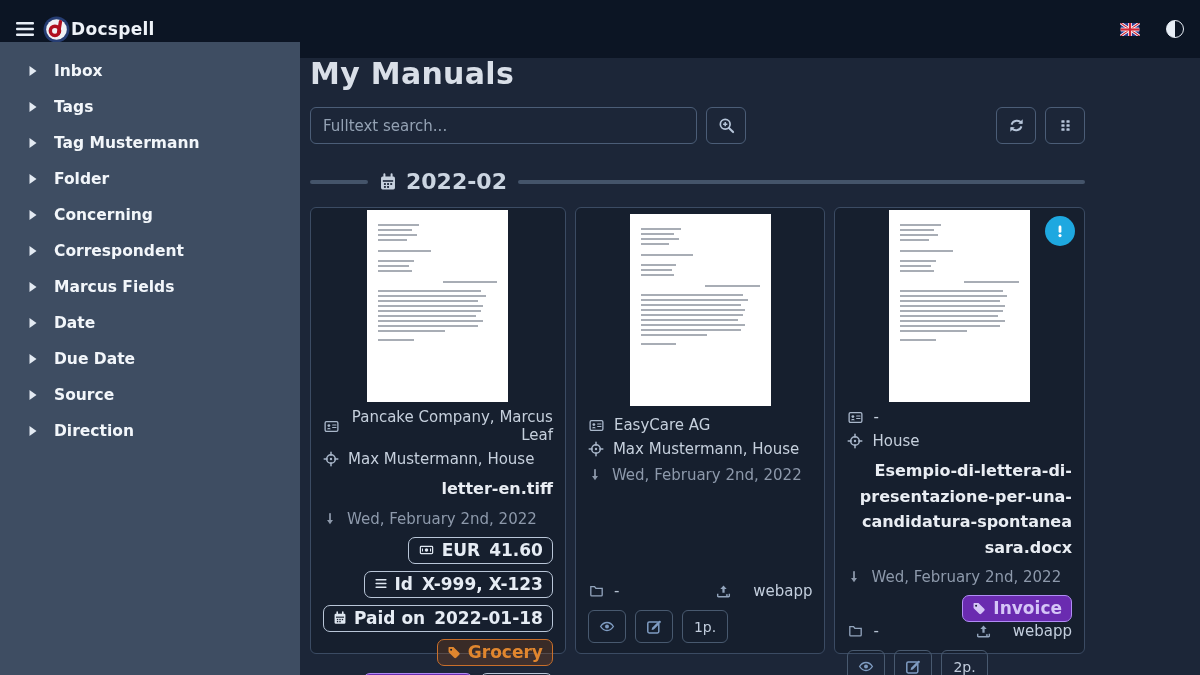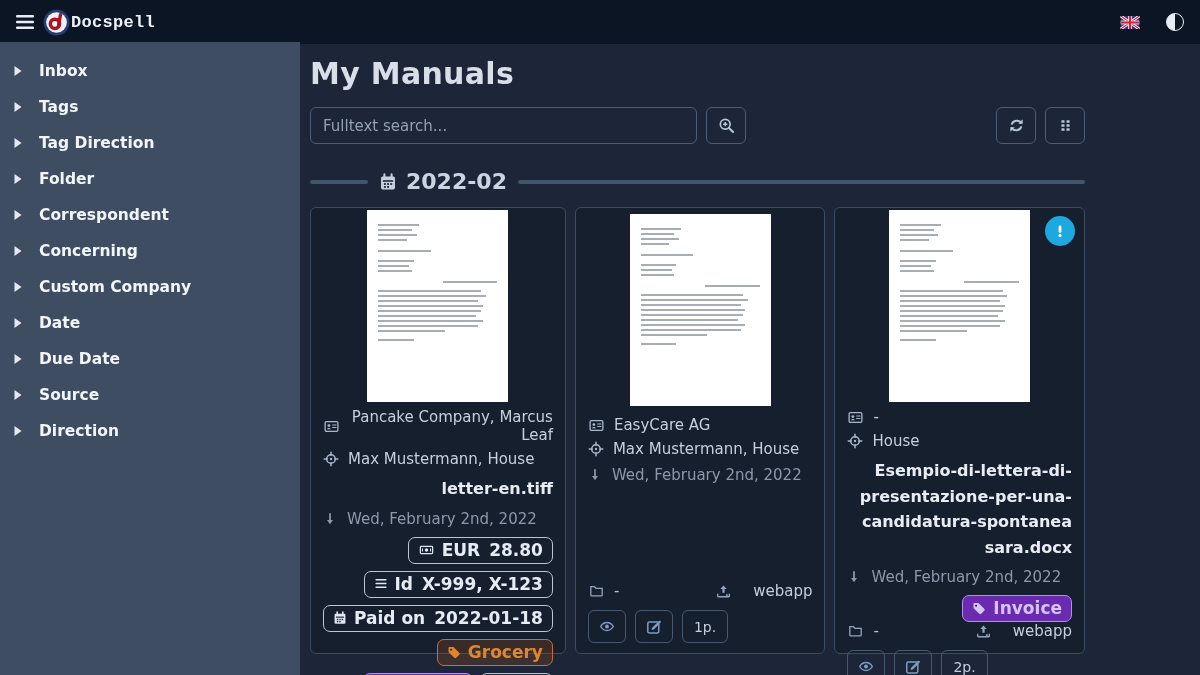--- a/index.html
+++ b/index.html
@@ -2,33 +2,33 @@
 <html><head>
 <meta charset="utf-8">
 <style>
   * { margin:0; padding:0; box-sizing:border-box; }
   html,body { width:1200px; height:675px; overflow:hidden; }
   body { font-family:"DejaVu Sans","Liberation Sans",sans-serif; background:#1c2638; color:#cdd7e3; }
   .icn { display:inline-flex; align-items:center; justify-content:center; line-height:0; }
   .icn svg { display:block; }
 
   
-  .topbar { position:absolute; top:0; left:0; width:1200px; height:44px; background:#0c1524;
-            display:flex; align-items:center; padding:0 16px; gap:1px;font-family:Liberation Mono, monospace; }
+  .topbar { position:absolute; top:0; left:0; width:1200px; height:58px; background:#0c1524;
+            display:flex; align-items:center; padding:0 16px; gap:1px; }
   .hamburger { color:#e8eef6; cursor:pointer; }
   .logo { width:27px; height:27px; margin-left:8px; }
   .brand { font-weight:bold; font-size:17px; color:#eef2f8; letter-spacing:.3px; }
   .topbar-right { margin-left:auto; display:flex; align-items:center; gap:26px; }
   .flag { width:20px; height:13px; cursor:pointer; }
   .theme-toggle { width:18px; height:18px; border-radius:50%; border:1.5px solid #e8eef6;
                   background:linear-gradient(to right,#e8eef6 50%,#0c1524 50%); cursor:pointer; }
 
   
   .sidebar { position:absolute; top:42px; left:0; width:300px; height:633px; background:#3e4d62; padding-top:10px; }
-  .side-item { display:flex; align-items:center; gap:16px; padding:8px 13px; margin:2px 0;
+  .side-item { display:flex; align-items:center; gap:16px; padding:8px 28px; margin:2px 0;
                color:#f2f6fa; font-weight:bold; font-size:15.5px; cursor:pointer; }
   .side-item .icn { color:#e3eaf2; width:10px; }
 
   
   .main { position:absolute; top:42px; left:300px; width:793px; height:633px; padding:14px 8px 0 10px; }
   h1.page-title { font-size:30px; font-weight:bold; color:#d9dfe8; letter-spacing:.3px; }
 
   .search-row { display:flex; align-items:center; margin-top:16px; }
   .search-input { width:387px; height:37px; background:transparent; border:1px solid #4b5d77; border-radius:6px;
                   color:#cfd8e3; font-size:15px; padding:4px 12px; font-family:inherit; outline:none; }
@@ -137,53 +137,53 @@
         </svg>
       </span>
       <span>Tags</span>
     </div>
     <div class="side-item">
       <span class="icn">
         <svg width="10" height="12" viewBox="0 0 10 12">
           <path d="M1.5 1l7 5-7 5z" fill="currentColor"></path>
         </svg>
       </span>
-      <span>Tag Direction</span>
+      <span>Tag Mustermann</span>
     </div>
     <div class="side-item">
       <span class="icn">
         <svg width="10" height="12" viewBox="0 0 10 12">
           <path d="M1.5 1l7 5-7 5z" fill="currentColor"></path>
         </svg>
       </span>
       <span>Folder</span>
     </div>
     <div class="side-item">
       <span class="icn">
         <svg width="10" height="12" viewBox="0 0 10 12">
           <path d="M1.5 1l7 5-7 5z" fill="currentColor"></path>
         </svg>
       </span>
+      <span>Concerning</span>
+    </div>
+    <div class="side-item">
+      <span class="icn">
+        <svg width="10" height="12" viewBox="0 0 10 12">
+          <path d="M1.5 1l7 5-7 5z" fill="currentColor"></path>
+        </svg>
+      </span>
       <span>Correspondent</span>
     </div>
     <div class="side-item">
       <span class="icn">
         <svg width="10" height="12" viewBox="0 0 10 12">
           <path d="M1.5 1l7 5-7 5z" fill="currentColor"></path>
         </svg>
       </span>
-      <span>Concerning</span>
-    </div>
-    <div class="side-item">
-      <span class="icn">
-        <svg width="10" height="12" viewBox="0 0 10 12">
-          <path d="M1.5 1l7 5-7 5z" fill="currentColor"></path>
-        </svg>
-      </span>
-      <span>Custom Company</span>
+      <span>Marcus Fields</span>
     </div>
     <div class="side-item">
       <span class="icn">
         <svg width="10" height="12" viewBox="0 0 10 12">
           <path d="M1.5 1l7 5-7 5z" fill="currentColor"></path>
         </svg>
       </span>
       <span>Date</span>
     </div>
     <div class="side-item">
@@ -339,21 +339,21 @@
     <div class="badges">
           <span class="badge">
             <span class="icn">
               <svg width="17" height="14" viewBox="0 0 16 16">
                 <rect x="1" y="3.8" width="14" height="8.4" rx="1" fill="none" stroke="currentColor" stroke-width="1.4"></rect>
                 <circle cx="8" cy="8" r="2" fill="currentColor"></circle>
                 <path d="M3.4 6.4v3.2M12.6 6.4v3.2" stroke="currentColor" stroke-width="1.2"></path>
               </svg>
             </span>
             <span>EUR</span>
-            <span class="b-val">28.80</span>
+            <span class="b-val">41.60</span>
           </span>
           <span class="badge">
             <span class="icn">
               <svg width="14" height="13" viewBox="0 0 16 16">
                 <path d="M2 3.5h12M2 8h12M2 12.5h12" stroke="currentColor" stroke-width="1.8" stroke-linecap="round"></path>
               </svg>
             </span>
             <span>Id</span>
             <span class="b-val">X-999, X-123</span>
           </span>

